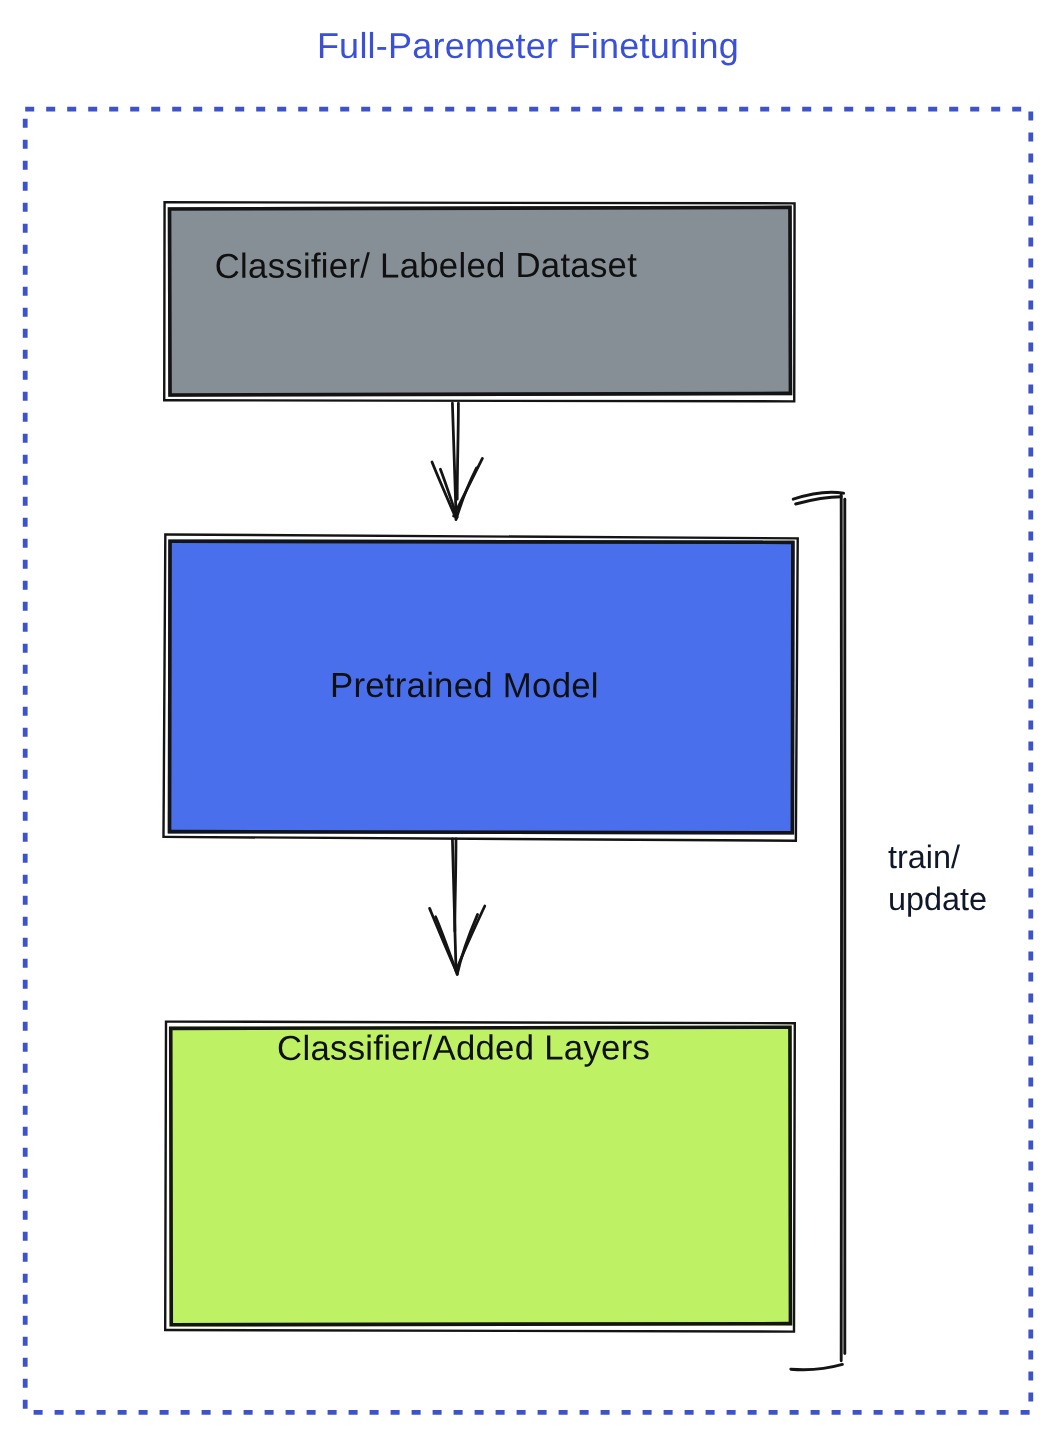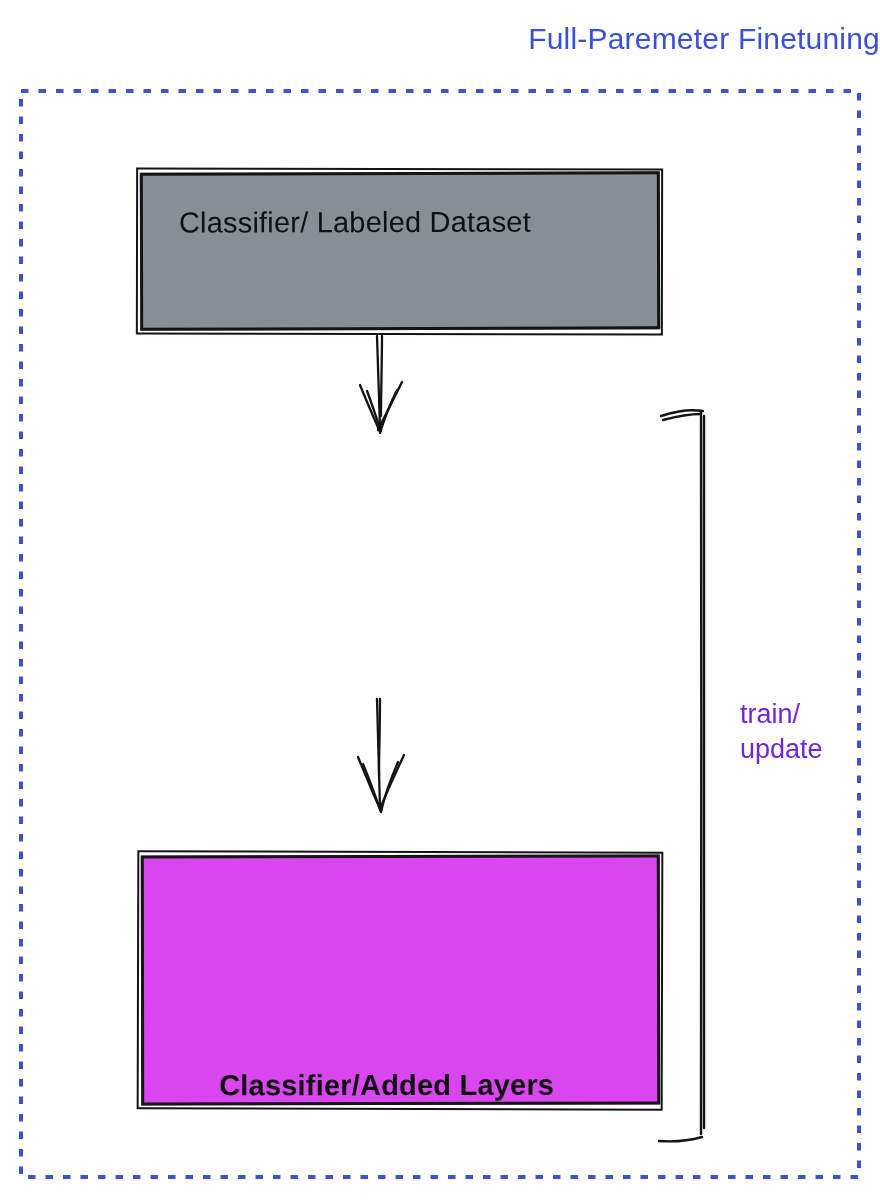--- a/index.html
+++ b/index.html
@@ -14,21 +14,21 @@
   }
   .stage {
     position: absolute;
     left: 0; top: 0;
     width: 880px; height: 1200px;
   }
   .title {
     position: absolute;
     left: 0; top: 22px;
     width: 880px;
-    text-align: right;
+    text-align: center;
     font-size: 30px;
     font-weight: 500;
     letter-spacing: 0.2px;
     color: #3a50d9;
   }
   .sketch-svg {
     position: absolute;
     left: 0; top: 0;
     width: 880px; height: 1200px;
     pointer-events: none;
@@ -60,34 +60,33 @@
   .node-pretrained {
     left: 140px; top: 450px;
     width: 522px; height: 245px;
     background: #4a6fec;
     display: flex; align-items: center; justify-content: center;
     transform: rotate(0.1deg);
   }
   .node-classifier {
     left: 141px; top: 855px;
     width: 519px; height: 250px;
-    background: #d946ef;
-    display: flex; align-items: flex-end; justify-content: center;
+    background: #bef264;
+    display: flex; align-items: flex-start; justify-content: center;
     transform: rotate(-0.1deg);
-    font-weight: bold;
   }
   .node-label { display: inline-block; }
   .node-pretrained .node-label { transform: translateX(-14px); }
   .node-classifier .node-label { transform: translateX(-14px); }
   .bracket-label {
     position: absolute;
     left: 740px; top: 697px;
     font-size: 27px;
     line-height: 35px;
-    color: #6d28d9;
+    color: #0f172a;
     white-space: pre-line;
   }
 </style>
 </head>
 <body>
 
 <div class="stage">
 
   <div class="title">Full-Paremeter Finetuning</div>
 
@@ -119,20 +118,23 @@
       <path d="M701,412 C701,650 702,900 701,1134"></path>
       <path d="M704,416 C704,650 704,890 704,1128"></path>
       <path d="M702,1137 C688,1141 672,1142 659,1141"></path>
     </g>
   </svg>
 
   <div class="node node-dataset">
     <span class="node-label">Classifier/ Labeled Dataset</span>
   </div>
 
+  <div class="node node-pretrained">
+    <span class="node-label">Pretrained Model</span>
+  </div>
 
   <div class="node node-classifier">
     <span class="node-label">Classifier/Added Layers</span>
   </div>
 
   <div class="bracket-label">train/
 update</div>
 
 </div>
 

